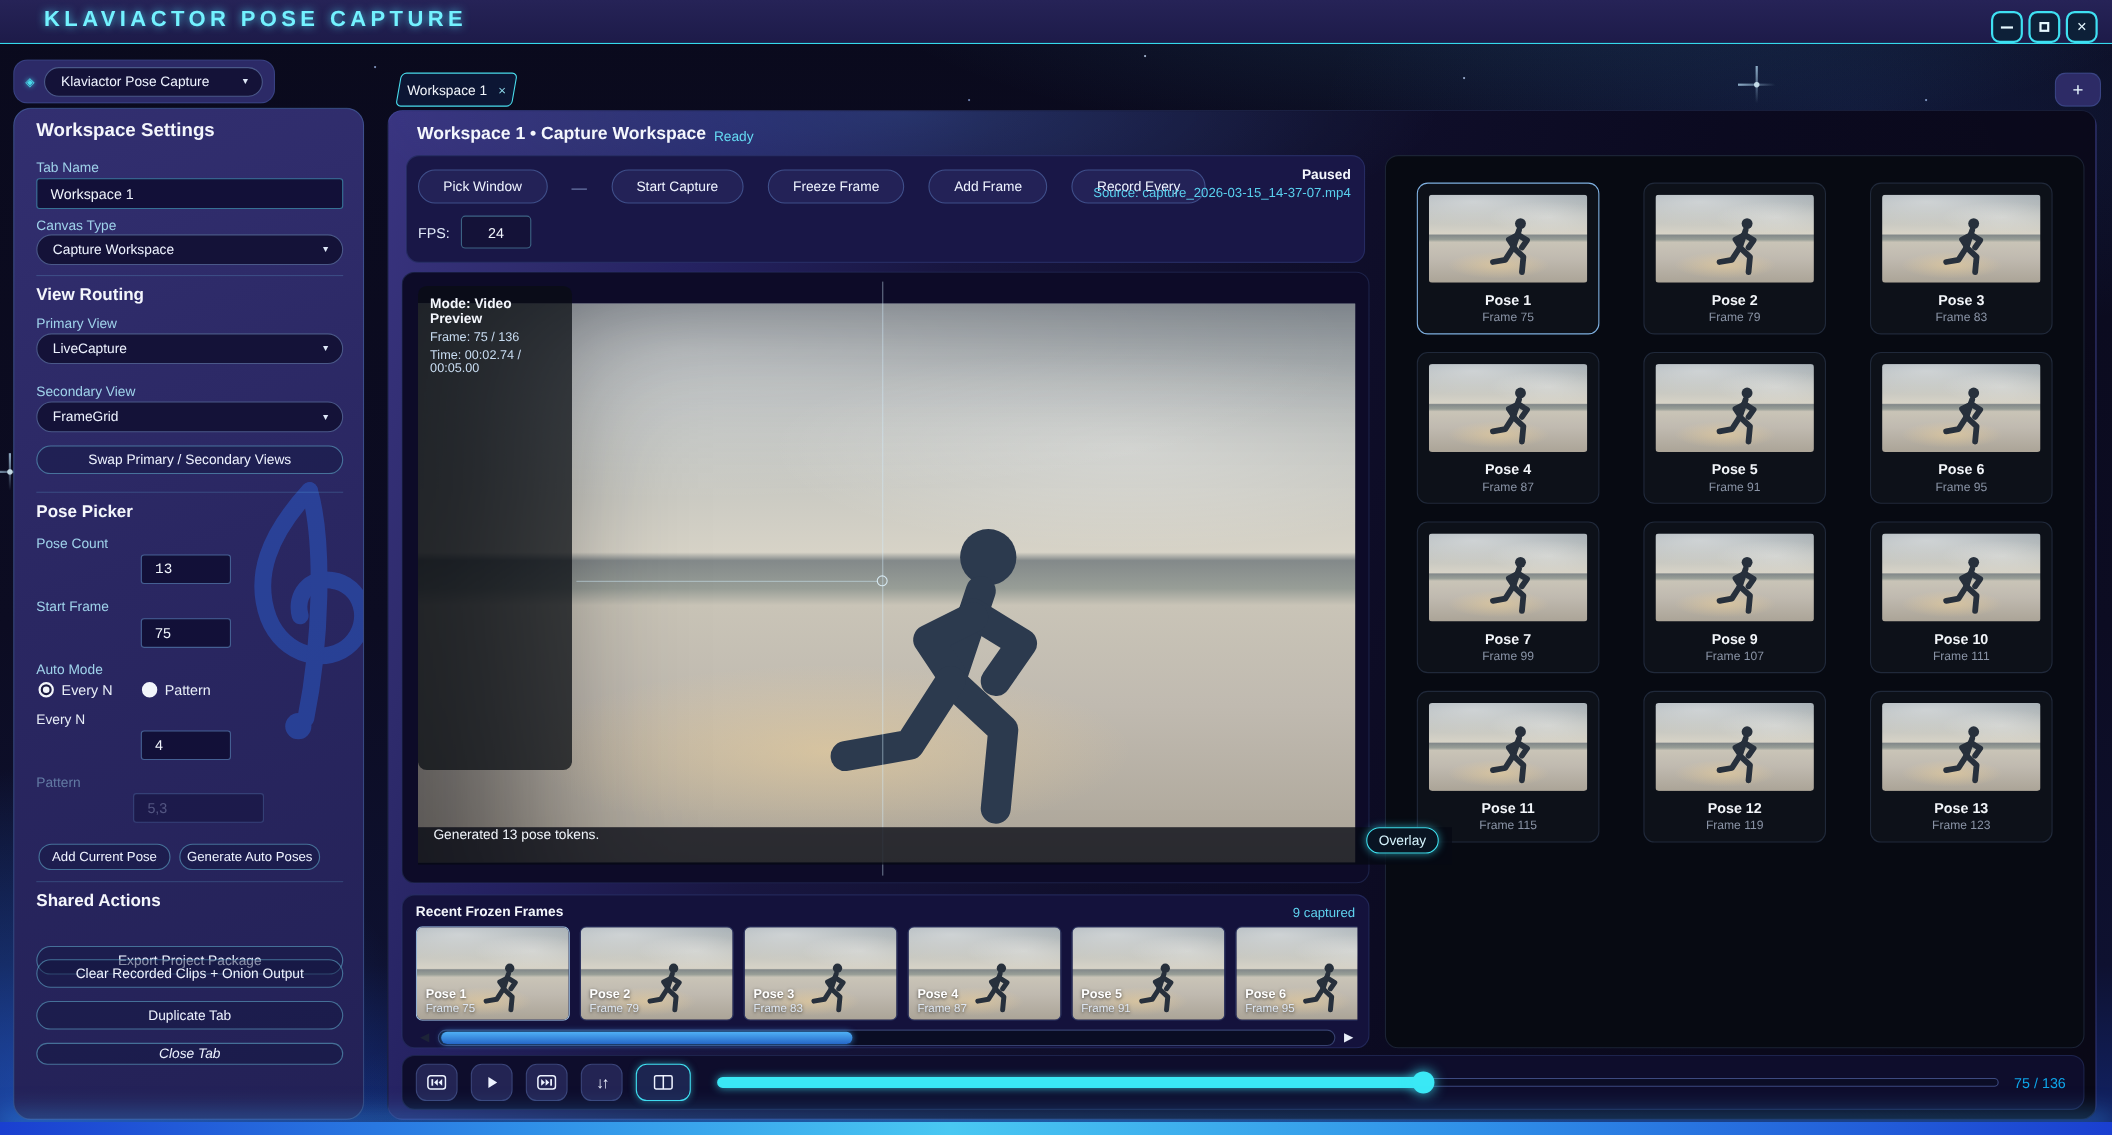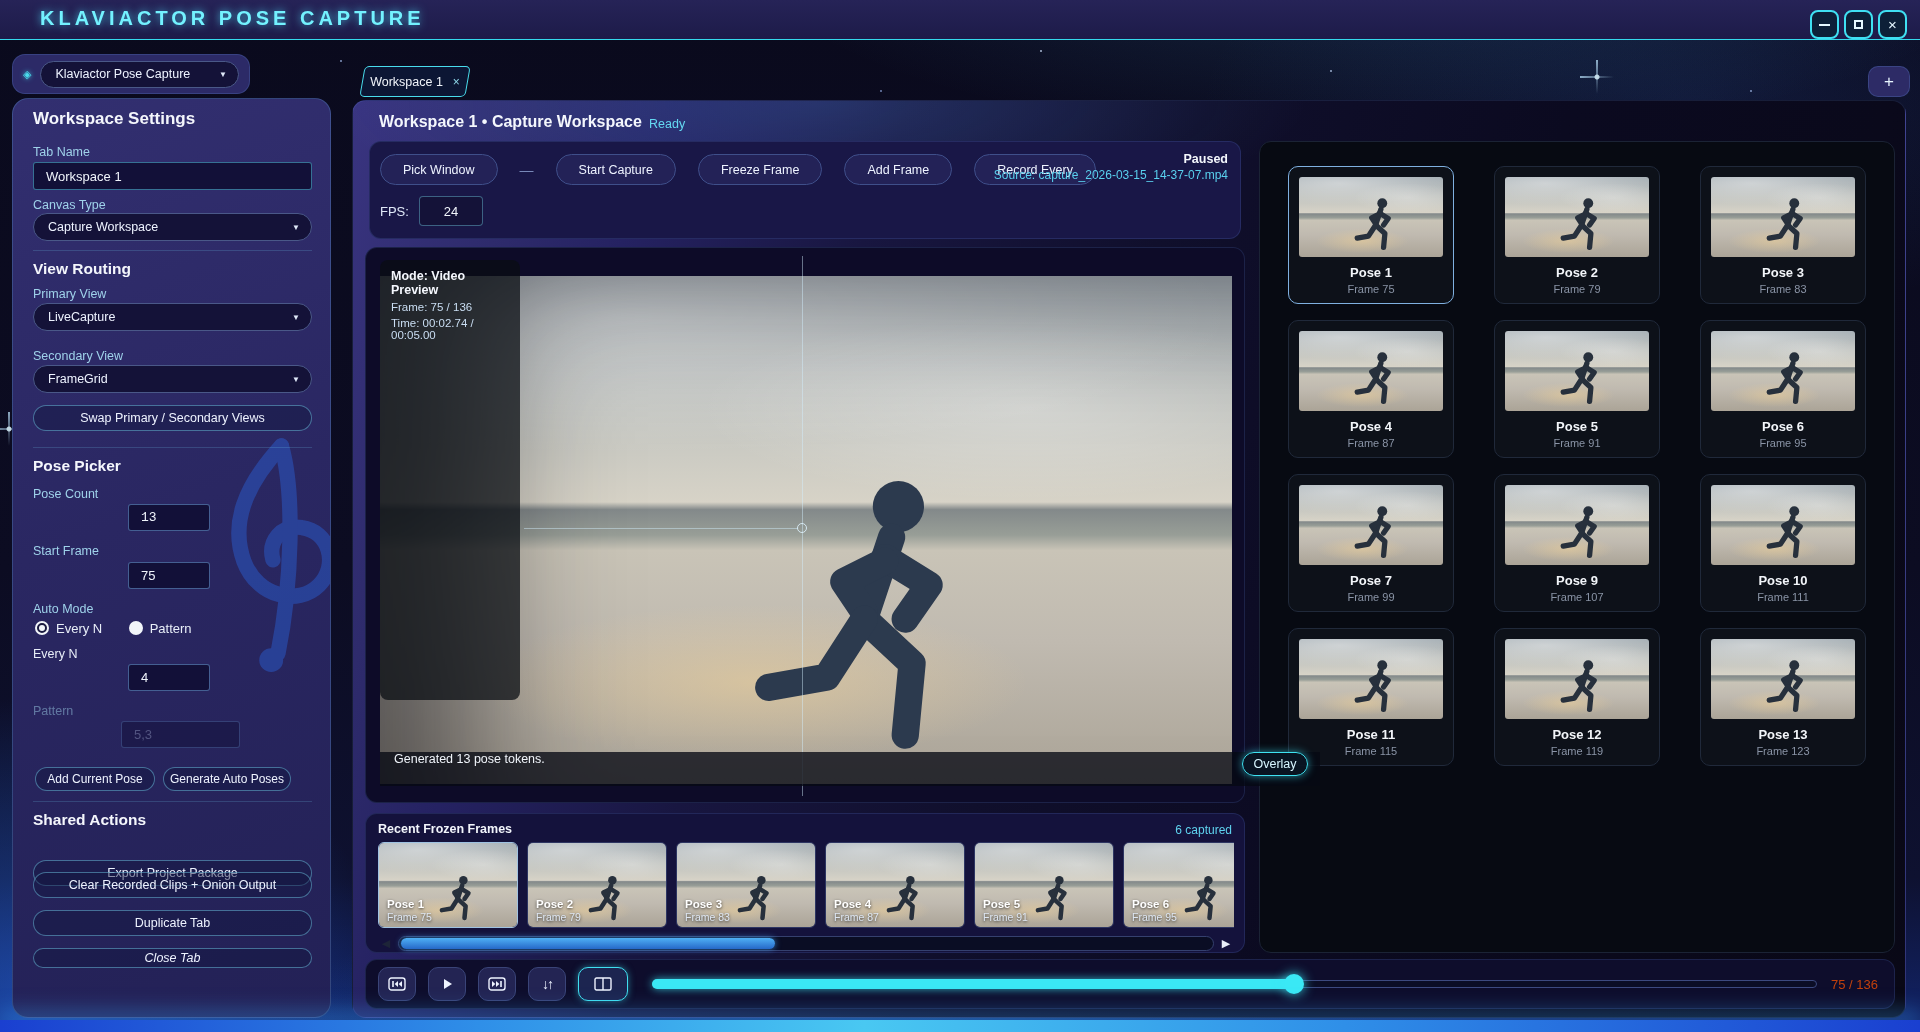--- a/index.html
+++ b/index.html
@@ -168,21 +168,21 @@
   .tp-btn.wide { width:50px; border:1.5px solid #40dff0; background:#1c2550; box-shadow:0 0 7px rgba(60,222,240,.5); }
   .tp-btn svg { display:block; }
   .tp-swap { font-size:14px; letter-spacing:-2px; color:#eef3ff; }
   .tp-slider { position:relative; flex:1; height:22px; margin:0 14px 0 24px; }
   .tp-base { position:absolute; left:0; right:0; top:7px; height:8px; border-radius:4px;
     border:1px solid #3d4a80; background:rgba(10,14,35,.6); }
   .tp-fill { position:absolute; left:0; top:6px; height:10px; border-radius:5px; background:#3ae8f5;
     box-shadow:0 0 8px rgba(60,230,245,.75); }
   .tp-handle { position:absolute; top:1px; width:20px; height:20px; border-radius:50%; background:#3ae8f5;
     box-shadow:0 0 12px rgba(60,230,245,.9); cursor:grab; }
-  .tp-pos { color:#c2410c; font-size:13px; margin:0 16px 0 0; white-space:nowrap; }
+  .tp-pos { color:#0ea5e9; font-size:13px; margin:0 16px 0 0; white-space:nowrap; }
 
   
   .posepanel { position:absolute; left:906px; top:40px; width:636px; height:812px; border-radius:12px;
     background:#070a12; border:1px solid #1b2335; padding:24px 28px; }
   .posegrid { display:grid; grid-template-columns:repeat(3,1fr); gap:16px 40px; }
   .pcard { height:138px; background:#0d1119; border:1px solid #20293a; border-radius:10px;
     text-align:center; cursor:pointer; position:relative; }
   .pcard.selected { border:1px solid #7fb0e0; }
   .pcard .beach { position:relative; display:block; margin:10px 10px 0; height:80px; border-radius:3px; }
   .pcard .pname { font-size:13px; font-weight:bold; color:#f2f5f9; margin-top:8px; }
@@ -355,21 +355,21 @@
       <div class="cross-h" style="left:158px; top:280px; width:274px;"></div>
       <div class="cross-c" style="left:431px; top:275px;"></div>
       <div class="vbar">
         <span class="msg">Generated 13 pose tokens.</span>
         <div class="overlaybtn">Overlay</div>
       </div>
     </div>
 
     <div class="subpanel frozenpanel">
       <div class="fz-head">Recent Frozen Frames</div>
-      <div class="fz-count">6 captured</div>
+      <div class="fz-count">9 captured</div>
       <div class="fz-strip" id="fz-strip">
           <div class="fz-card selected">
     <span class="beach" style="position:absolute;">
       <svg class="runner" style="left:40%; bottom:6%; width:48px; height:48px;" viewBox="5 0 85 85">
                 <use href="#runnerSil"></use>
               </svg>
     </span>
     <div class="fz-name">Pose 1</div>
     <div class="fz-frame">Frame 75</div>
   </div>

